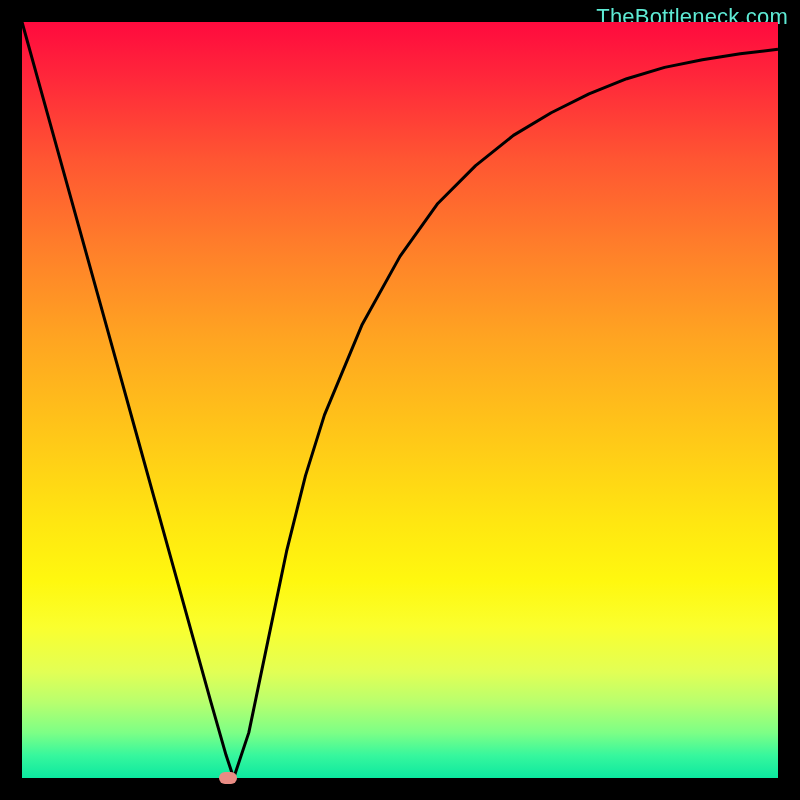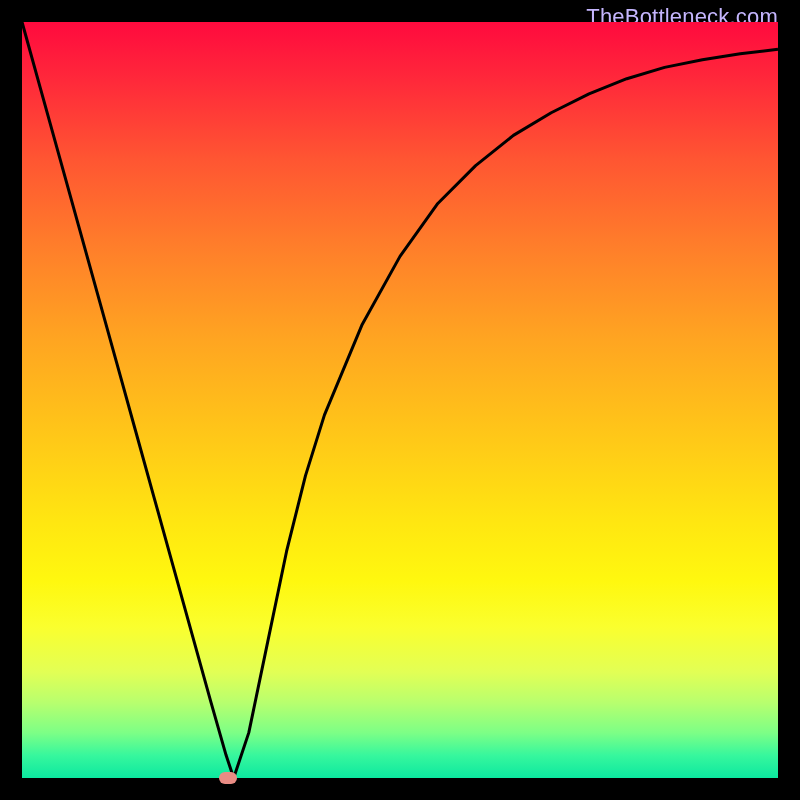--- a/index.html
+++ b/index.html
@@ -48,22 +48,22 @@
     position: absolute;
     left: 0;
     top: 0;
     width: 756px;
     height: 756px;
     overflow: visible;
   }
   .watermark {
     position: absolute;
     top: 4px;
-    right: 22px;
-    color: #c4b5fd;
+    right: 12px;
+    color: #5eead4;
     font-size: 22px;
     letter-spacing: 0.2px;
     font-weight: 500;
     user-select: none;
   }
   .marker {
     position: absolute;
     width: 18px;
     height: 12px;
     border-radius: 6px;

